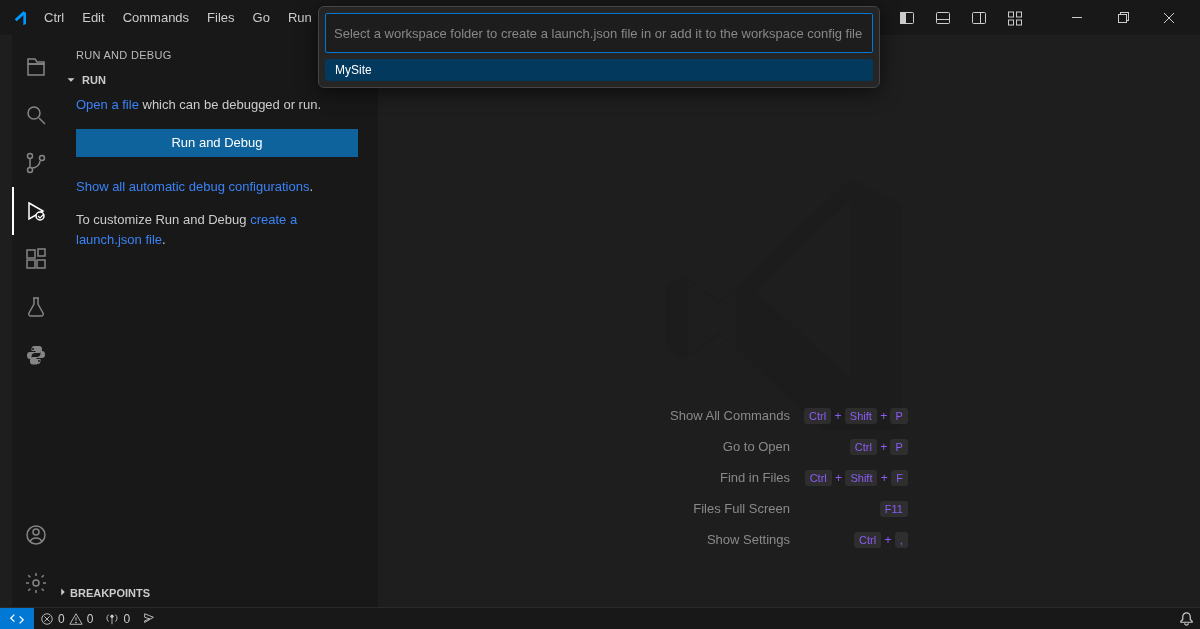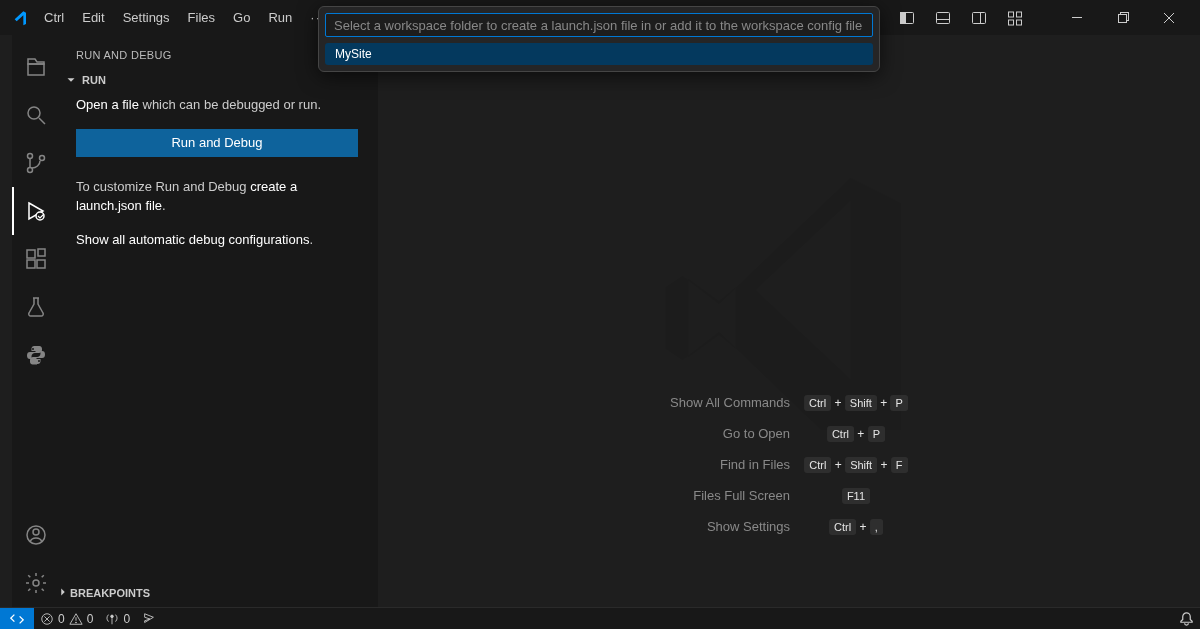--- a/index.html
+++ b/index.html
@@ -22,33 +22,33 @@
 .activity-item.active { color: #ffffff; }
 .activity-item.active::before { content: ''; position: absolute; left: 0; top: 0; width: 2px; height: 100%; background: #ffffff; }
 .activity-spacer { flex: 1; }
 
 .sidebar { width: 318px; background: #181818; padding-top: 10px; }
 .sidebar-title { font-size: 11px; padding: 4px 16px 10px 16px; color: #bbbbbb; letter-spacing: 0.3px; }
 .section-header { display: flex; align-items: center; padding: 2px 4px 8px 4px; font-size: 11px; font-weight: 700; color: #cccccc; cursor: pointer; }
 .section-header .chev { margin-right: 4px; }
 .sidebar-body { padding: 0 16px; font-size: 13px; line-height: 1.5; }
 .para { margin-bottom: 14px; }
-.link { color: #ffffff; cursor: pointer; }
+.link { color: #3b82f6; cursor: pointer; }
 .run-btn { width: 282px; height: 28px; background: #0e639c; color: #ffffff; border: none; cursor: pointer; font-size: 13px; margin-bottom: 20px; }
 .breakpoints-header { display: flex; align-items: flex-end; padding: 2px 4px; font-size: 11px; font-weight: 700; color: #cccccc; cursor: pointer; position: absolute; bottom: 28px; left: 52px; }
 
 .editor { flex: 1; background: #1e1e1e; position: relative; }
 .watermark { position: absolute; top: 115px; left: 50%; transform: translateX(-50%); opacity: 0.06; color: #000; }
-.hints { position: absolute; top: 360px; left: 50%; transform: translateX(-50%); display: grid; grid-template-columns: auto auto; column-gap: 14px; row-gap: 16px; align-items: center; }
+.hints { position: absolute; top: 373px; left: 50%; transform: translateX(-50%); display: grid; grid-template-columns: auto auto; column-gap: 14px; row-gap: 16px; align-items: center; }
 .hint-label { text-align: right; color: #898989; font-size: 13px; }
-.hint-keys { text-align: center; color: #e5e5e5; font-size: 12px; }
+.hint-keys { text-align: right; color: #8b5cf6; font-size: 12px; }
 .key { background: rgba(128,128,128,0.17); padding: 2px 5px; border-radius: 3px; font-size: 11px; }
 
 .quickinput { position: absolute; top: 6px; left: 318px; width: 562px; background: #252526; border: 1px solid #454545; border-radius: 6px; box-shadow: 0 4px 20px rgba(0,0,0,0.6); z-index: 100; padding: 6px; }
-.qi-input { width: 100%; height: 24px; background: #1d1d1d; border: 1px solid #0078d4; color: #cccccc; padding: 0 8px; outline: none; font-size: 13px; font-family: inherit; border-radius: 2px; }
+.qi-input { width: 100%; height: 40px; background: #1d1d1d; border: 1px solid #0078d4; color: #cccccc; padding: 0 8px; outline: none; font-size: 13px; font-family: inherit; border-radius: 2px; }
 .qi-input::placeholder { color: #888888; }
 .qi-list { margin-top: 6px; }
 .qi-item { padding: 4px 10px; cursor: pointer; font-size: 12px; border-radius: 3px; }
 .qi-item.selected { background: #04395e; color: #ffffff; }
 
 .statusbar { position: absolute; bottom: 0; left: 0; right: 0; height: 22px; background: #181818; border-top: 1px solid #2a2a2a; display: flex; align-items: center; font-size: 12px; color: #cccccc; }
 .status-remote { width: 34px; height: 22px; background: #0078d4; display: flex; align-items: center; justify-content: center; color: #fff; cursor: pointer; }
 .status-item { padding: 0 6px; display: flex; align-items: center; gap: 4px; cursor: pointer; height: 100%; }
 .status-spacer { flex: 1; }
 svg { display: block; }
@@ -56,21 +56,21 @@
 </head>
 <body>
 
 <div class="titlebar">
   <svg class="logo" viewBox="0 0 24 24" fill="#0098ff">
       <path d="M17 2l-13 12 3 3 10-9v15l4-2v-17z"></path>
     </svg>
   <div class="menu-items">
     <div class="menu-item">Ctrl</div>
     <div class="menu-item">Edit</div>
-    <div class="menu-item">Settings</div>
+    <div class="menu-item">Commands</div>
     <div class="menu-item">Files</div>
     <div class="menu-item">Go</div>
     <div class="menu-item">Run</div>
     <div class="ellipsis">···</div>
   </div>
   <div class="titlebar-right">
     <div class="layout-icons">
       <div class="layout-icon">
           <svg width="16" height="16" viewBox="0 0 16 16" fill="none" stroke="currentColor">
             <rect x="1.5" y="2.5" width="13" height="11" rx="1"></rect>
@@ -191,24 +191,24 @@
           <path d="M4 6l4 4 4-4"></path>
         </svg>
       <span>RUN</span>
     </div>
     <div class="sidebar-body">
       <div class="para">
         <span class="link">Open a file</span><span> which can be debugged or run.</span>
       </div>
       <button class="run-btn">Run and Debug</button>
       <div class="para">
+        <span class="link">Show all automatic debug configurations</span><span>.</span>
+      </div>
+      <div class="para">
         <span>To customize Run and Debug </span><span class="link">create a launch.json file</span><span>.</span>
-      </div>
-      <div class="para">
-        <span class="link">Show all automatic debug configurations</span><span>.</span>
       </div>
     </div>
   </div>
 
   <div class="editor">
     <svg class="watermark" width="280" height="280" viewBox="0 0 100 100" fill="currentColor">
         <path d="M72 10L25 55l-13-10-6 4v22l6 4 13-10 47 45 18-9V19l-18-9zM25 66l-11 8V46l11 8 6-5v22l-6-5zm47 16L38 50l34-32v64z"></path>
       </svg>
     <div class="hints">
       <div class="hint-label">Show All Commands</div>

